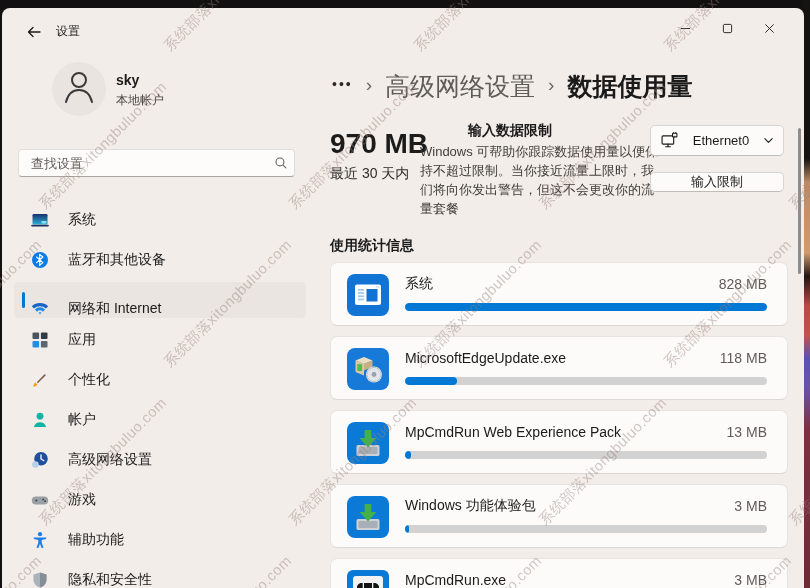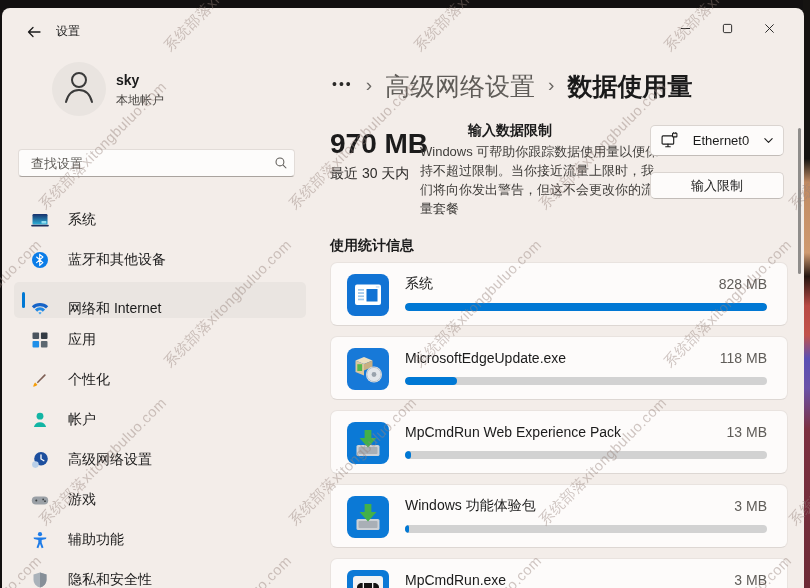--- a/index.html
+++ b/index.html
@@ -62,21 +62,21 @@
   
   .limit-head{position:absolute;left:418px;top:114px;font-size:14px;font-weight:700;padding-left:48px;}
   .limit-desc{position:absolute;left:418px;top:134px;width:240px;font-size:13px;line-height:19px;color:#3f3d3a;}
   
   .adapter-dd{position:absolute;left:648px;top:117px;width:134px;height:31px;background:var(--card_bg);
     border:1px solid #dad4d0;border-bottom-color:#c2bcb8;border-radius:5px;display:flex;align-items:center;padding:0 9px;cursor:pointer;}
   .adapter-dd .eth-ic{width:19px;height:19px;display:flex;align-items:center;}
   .adapter-dd .eth-ic svg{width:19px;height:19px;}
   .adapter-label{flex:1;text-align:center;font-size:13px;color:var(--text);}
   .dd-chev svg{width:11px;height:11px;}
-  .limit-btn{position:absolute;left:648px;top:164px;width:134px;height:27px;background:var(--card_bg);
+  .limit-btn{position:absolute;left:648px;top:164px;width:134px;height:20px;background:var(--card_bg);
     border:1px solid #dad4d0;border-bottom-color:#c2bcb8;border-radius:5px;display:flex;align-items:center;justify-content:center;
     font-size:13px;color:var(--text);cursor:pointer;}
   
   .stats-head{position:absolute;left:328px;top:229px;font-size:14px;font-weight:700;}
   .cards{position:absolute;left:328px;top:254px;width:458px;}
   .card{position:relative;height:64px;margin-bottom:10px;background:var(--card_bg);
     border:1px solid #e9e3df;border-bottom-color:#ddd7d3;border-radius:7px;display:flex;padding:11px 20px 0 16px;}
   .app-ic{width:42px;height:42px;flex:0 0 42px;}
   .app-ic svg{width:42px;height:42px;}
   .card-body{flex:1;margin-left:16px;}

